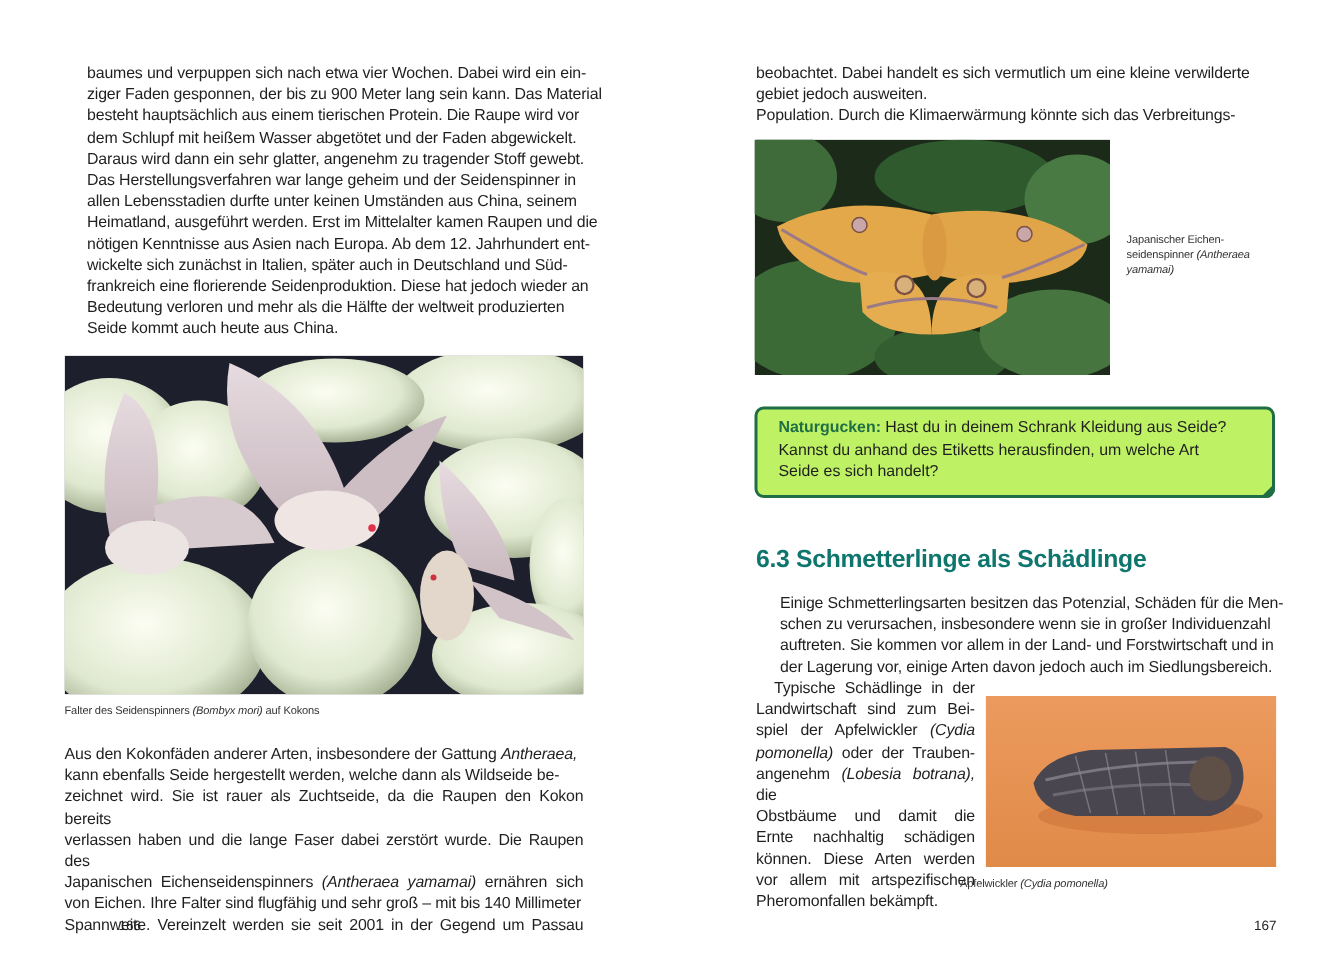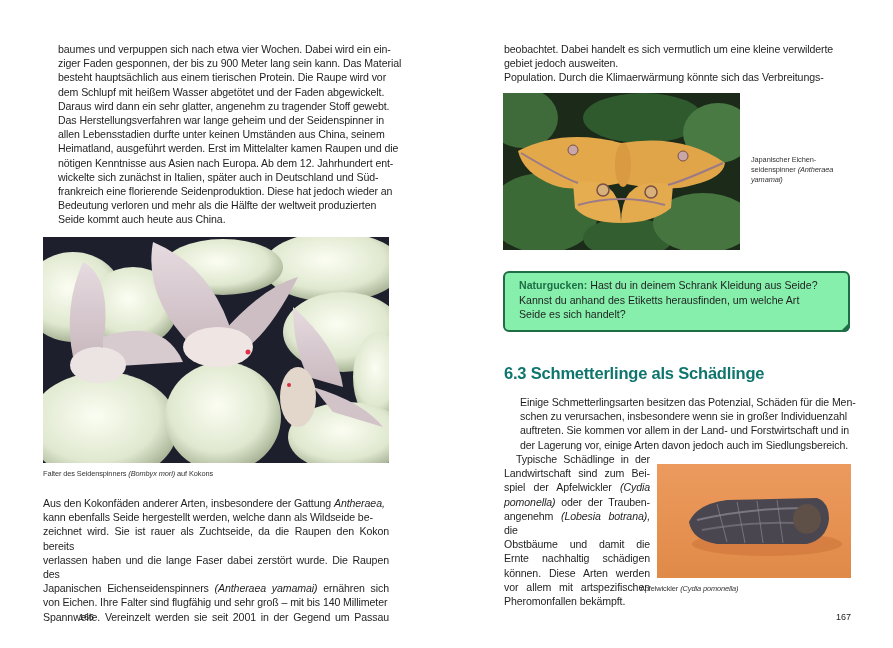--- a/index.html
+++ b/index.html
@@ -9,21 +9,21 @@
   .left { left:0; width:446px; }
   .right { left:446px; width:447px; }
   .text { position:absolute; font-size:10.6px; line-height:14.2px; text-align:justify;
           hyphens:manual; letter-spacing:-0.1px; }
   .text p { margin:0; }
   .text em { font-style:italic; }
   .caption { position:absolute; font-size:7.4px; line-height:10px; color:#333; letter-spacing:-0.1px; }
   .caption em { font-style:italic; }
   .pagenum { position:absolute; font-size:9px; color:#222; }
   .photo { position:absolute; overflow:hidden; }
-  .box { position:absolute; border:2px solid #1f6e45; border-radius:6px; background:#86efac;
+  .box { position:absolute; border:2px solid #1f6e45; border-radius:6px; background:#bef264;
          font-size:10.6px; line-height:14.6px; padding:5px 12px 6px 14px; box-sizing:border-box; }
   .box b { color:#1f6e45; }
   .box .corner { position:absolute; right:-2px; bottom:-2px; width:0; height:0;
                  border-left:10px solid transparent; border-bottom:10px solid #1f6e45; border-bottom-right-radius:6px; }
   .heading { position:absolute; font-size:16.5px; font-weight:bold; color:#0f766e; letter-spacing:-0.2px; }
 </style>
 </head>
 <body>
 
 <div class="page left">

